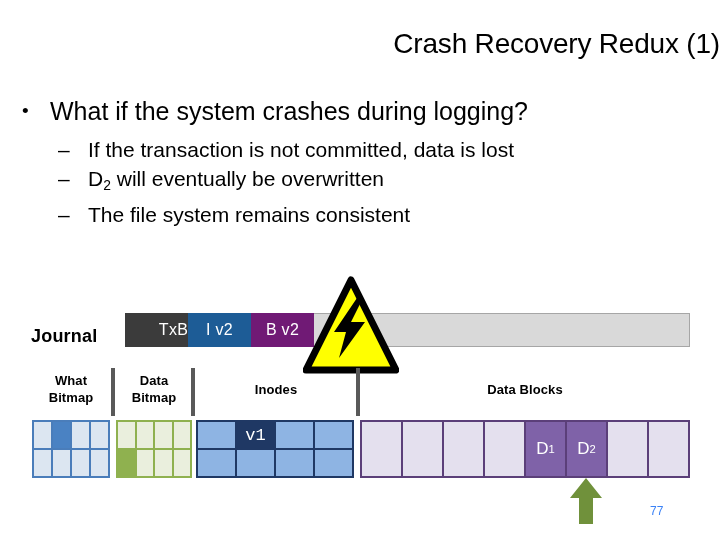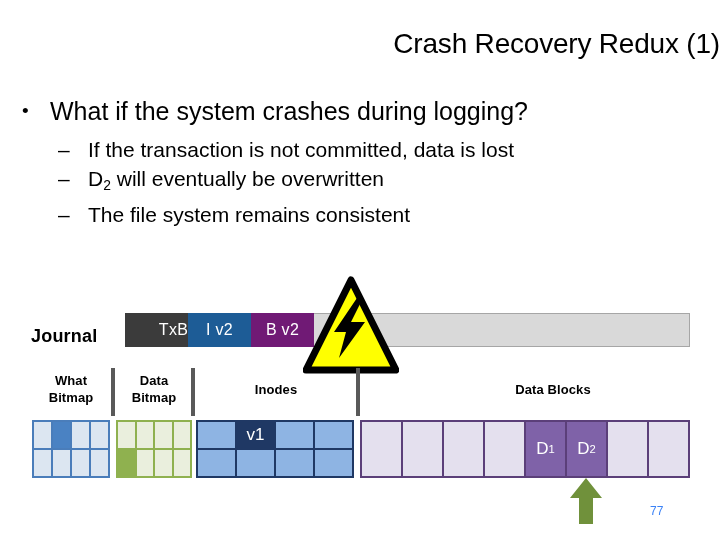--- a/index.html
+++ b/index.html
@@ -135,21 +135,21 @@
     position: absolute;
     font-size: 13px;
     font-weight: bold;
     text-align: center;
     line-height: 17px;
     letter-spacing: 0.1px;
   }
   #label-inode-bitmap { left: 32px;  top: 104px; width: 78px; }
   #label-data-bitmap  { left: 116px; top: 104px; width: 76px; }
   #label-inodes       { left: 196px; top: 113px; width: 160px; }
-  #label-data-blocks  { left: 360px; top: 113px; width: 330px; padding-left: 28px; }
+  #label-data-blocks  { left: 360px; top: 113px; width: 330px; }
 
   
   .tick {
     position: absolute;
     width: 4px;
     background: #595959;
   }
   #tick-1 { left: 111px; top: 100px; height: 48px; }
   #tick-2 { left: 191px; top: 100px; height: 48px; }
   #tick-3 { left: 356px; top: 100px; height: 48px; }
@@ -194,20 +194,21 @@
   #grid-data-bitmap .cell.on { background: #8fb14f; }
 
   #grid-inodes {
     left: 196px; top: 152px;
     width: 158px; height: 58px;
     grid-template-columns: repeat(4, 1fr);
     grid-template-rows: repeat(2, 1fr);
     gap: 2px;
     background: #1f3864;
     border: 2px solid #1f3864;
+    font-family: Liberation Mono, monospace;
   }
   #grid-inodes .cell { background: #8eb4e3; }
   #grid-inodes .cell.on { background: #1f3864; }
 
   #grid-data-blocks {
     left: 360px; top: 152px;
     width: 330px; height: 58px;
     grid-template-columns: repeat(8, 1fr);
     grid-template-rows: 1fr;
     gap: 2px;

